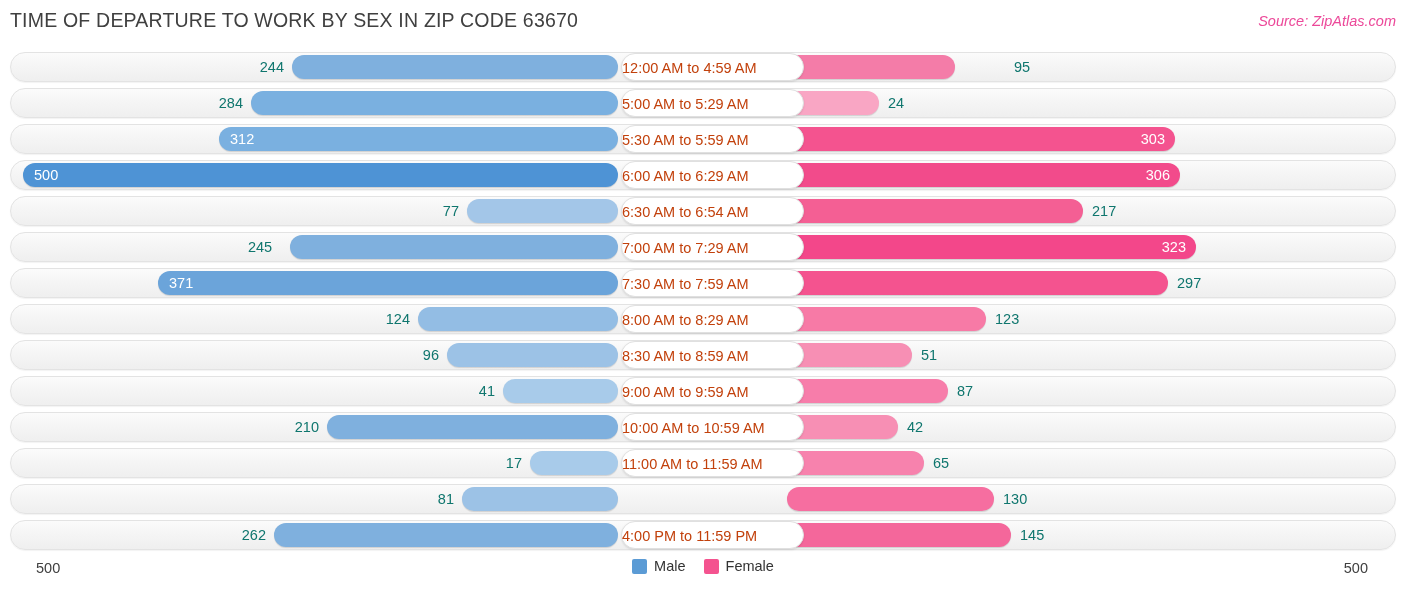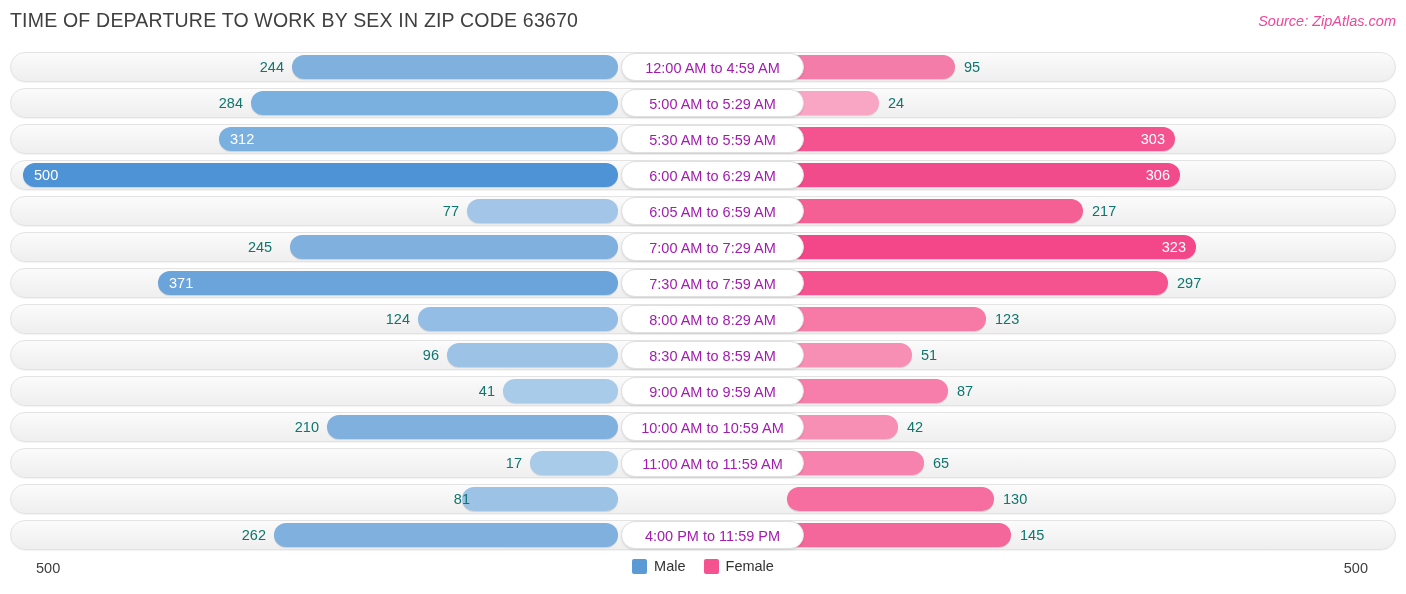--- a/index.html
+++ b/index.html
@@ -51,23 +51,22 @@
     font-size:14.5px;white-space:nowrap;
   }
   .vlabel.out{color:#0f766e;}
   .vlabel.in{color:#ffffff;}
   .center-pill{
     position:absolute;top:1px;height:28px;line-height:28px;
     left:611px;width:183px;
     background:#ffffff;
     border:1px solid #e0e0e0;
     border-radius:14px;
-    text-align:center;
     font-size:14.5px;
-    color:#a21caf;
+    color:#c2410c;
     box-sizing:border-box;
     box-shadow:0 1px 2px rgba(0,0,0,.10);
     z-index:4;
   }
   .axis-left{
     position:absolute;left:36px;top:560px;font-size:14.5px;color:#404040;
   }
   .axis-right{
     position:absolute;right:38px;top:560px;font-size:14.5px;color:#404040;
   }
@@ -86,21 +85,21 @@
   <div class="title">TIME OF DEPARTURE TO WORK BY SEX IN ZIP CODE 63670</div>
   <div class="source">Source: ZipAtlas.com</div>
 </div>
 
 <div class="chart" id="chart">
     <div class="row" style="top: 6px;">
       <div class="track"></div>
       <div class="bar bar-male" style="left: 282px; width: 326px; background: rgb(127, 176, 222);"></div>
       <div class="vlabel out" style="left: 230px; width: 44px; text-align: right;">244</div>
       <div class="bar bar-female" style="left: 777px; width: 168px; background: rgb(244, 124, 168);"></div>
-      <div class="vlabel out" style="left: 954px;">95</div>
+      <div class="vlabel out" style="left: 1004px;">95</div>
       <div class="center-pill">12:00 AM to 4:59 AM</div>
     </div>
     <div class="row" style="top: 42px;">
       <div class="track"></div>
       <div class="bar bar-male" style="left: 241px; width: 367px; background: rgb(122, 176, 224);"></div>
       <div class="vlabel out" style="left: 189px; width: 44px; text-align: right;">284</div>
       <div class="bar bar-female" style="left: 777px; width: 92px; background: rgb(249, 166, 196);"></div>
       <div class="vlabel out" style="left: 878px;">24</div>
       <div class="center-pill">5:00 AM to 5:29 AM</div>
     </div>
@@ -119,21 +118,21 @@
       <div class="bar bar-female" style="left: 777px; width: 393px; background: rgb(242, 75, 139);"></div>
       <div class="vlabel in" style="left: 1124px; width: 36px; text-align: right;">306</div>
       <div class="center-pill">6:00 AM to 6:29 AM</div>
     </div>
     <div class="row" style="top: 150px;">
       <div class="track"></div>
       <div class="bar bar-male" style="left: 457px; width: 151px; background: rgb(163, 198, 232);"></div>
       <div class="vlabel out" style="left: 405px; width: 44px; text-align: right;">77</div>
       <div class="bar bar-female" style="left: 777px; width: 296px; background: rgb(244, 95, 148);"></div>
       <div class="vlabel out" style="left: 1082px;">217</div>
-      <div class="center-pill">6:05 AM to 6:59 AM</div>
+      <div class="center-pill">6:30 AM to 6:54 AM</div>
     </div>
     <div class="row" style="top: 186px;">
       <div class="track"></div>
       <div class="bar bar-male" style="left: 280px; width: 328px; background: rgb(127, 176, 222);"></div>
       <div class="vlabel out" style="left: 228px; width: 44px; text-align: center;">245</div>
       <div class="bar bar-female" style="left: 777px; width: 409px; background: rgb(243, 71, 138);"></div>
       <div class="vlabel in" style="left: 1140px; width: 36px; text-align: right;">323</div>
       <div class="center-pill">7:00 AM to 7:29 AM</div>
     </div>
     <div class="row" style="top: 222px;">
@@ -180,21 +179,21 @@
       <div class="track"></div>
       <div class="bar bar-male" style="left: 520px; width: 88px; background: rgb(168, 203, 234);"></div>
       <div class="vlabel out" style="left: 468px; width: 44px; text-align: right;">17</div>
       <div class="bar bar-female" style="left: 777px; width: 137px; background: rgb(247, 130, 173);"></div>
       <div class="vlabel out" style="left: 923px;">65</div>
       <div class="center-pill">11:00 AM to 11:59 AM</div>
     </div>
     <div class="row" style="top: 438px;">
       <div class="track"></div>
       <div class="bar bar-male" style="left: 452px; width: 156px; background: rgb(156, 194, 230);"></div>
-      <div class="vlabel out" style="left: 416px; width: 44px; text-align: right;">81</div>
+      <div class="vlabel out" style="left: 400px; width: 44px; text-align: right;">81</div>
       <div class="bar bar-female" style="left: 777px; width: 207px; background: rgb(246, 110, 160);"></div>
       <div class="vlabel out" style="left: 993px;">130</div>
     </div>
     <div class="row" style="top: 474px;">
       <div class="track"></div>
       <div class="bar bar-male" style="left: 264px; width: 344px; background: rgb(127, 176, 222);"></div>
       <div class="vlabel out" style="left: 212px; width: 44px; text-align: right;">262</div>
       <div class="bar bar-female" style="left: 777px; width: 224px; background: rgb(244, 103, 155);"></div>
       <div class="vlabel out" style="left: 1010px;">145</div>
       <div class="center-pill">4:00 PM to 11:59 PM</div>

